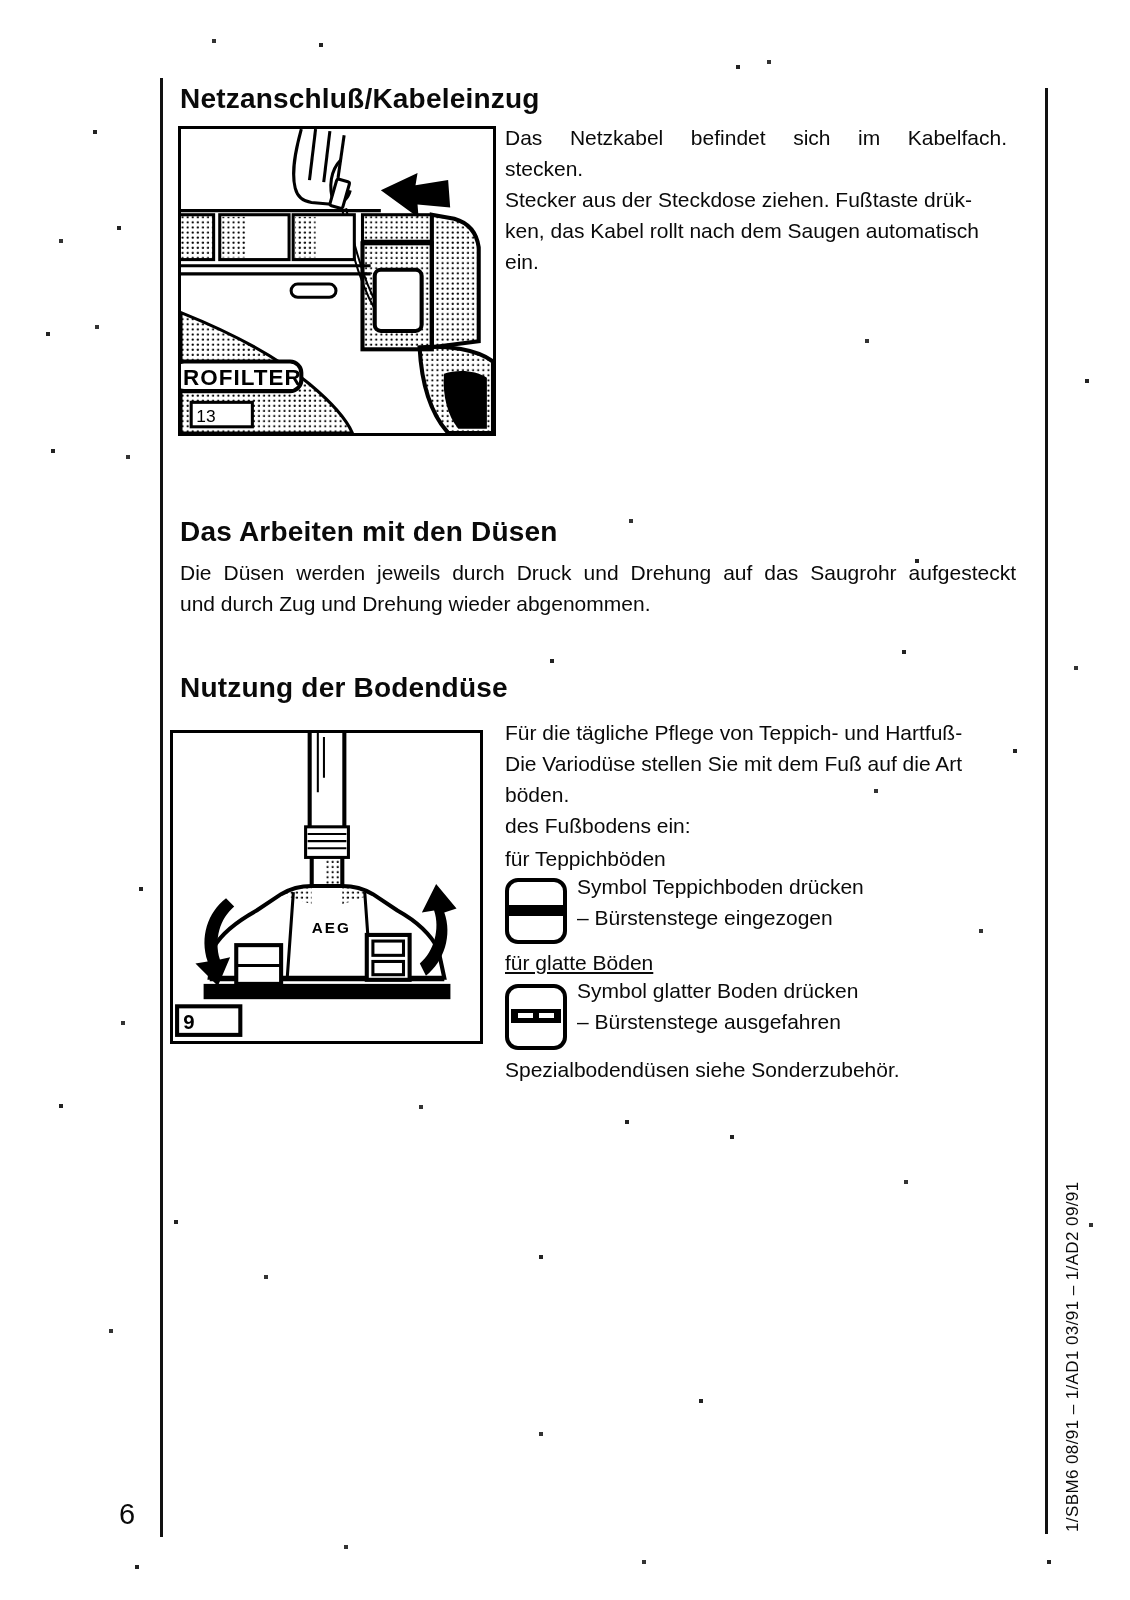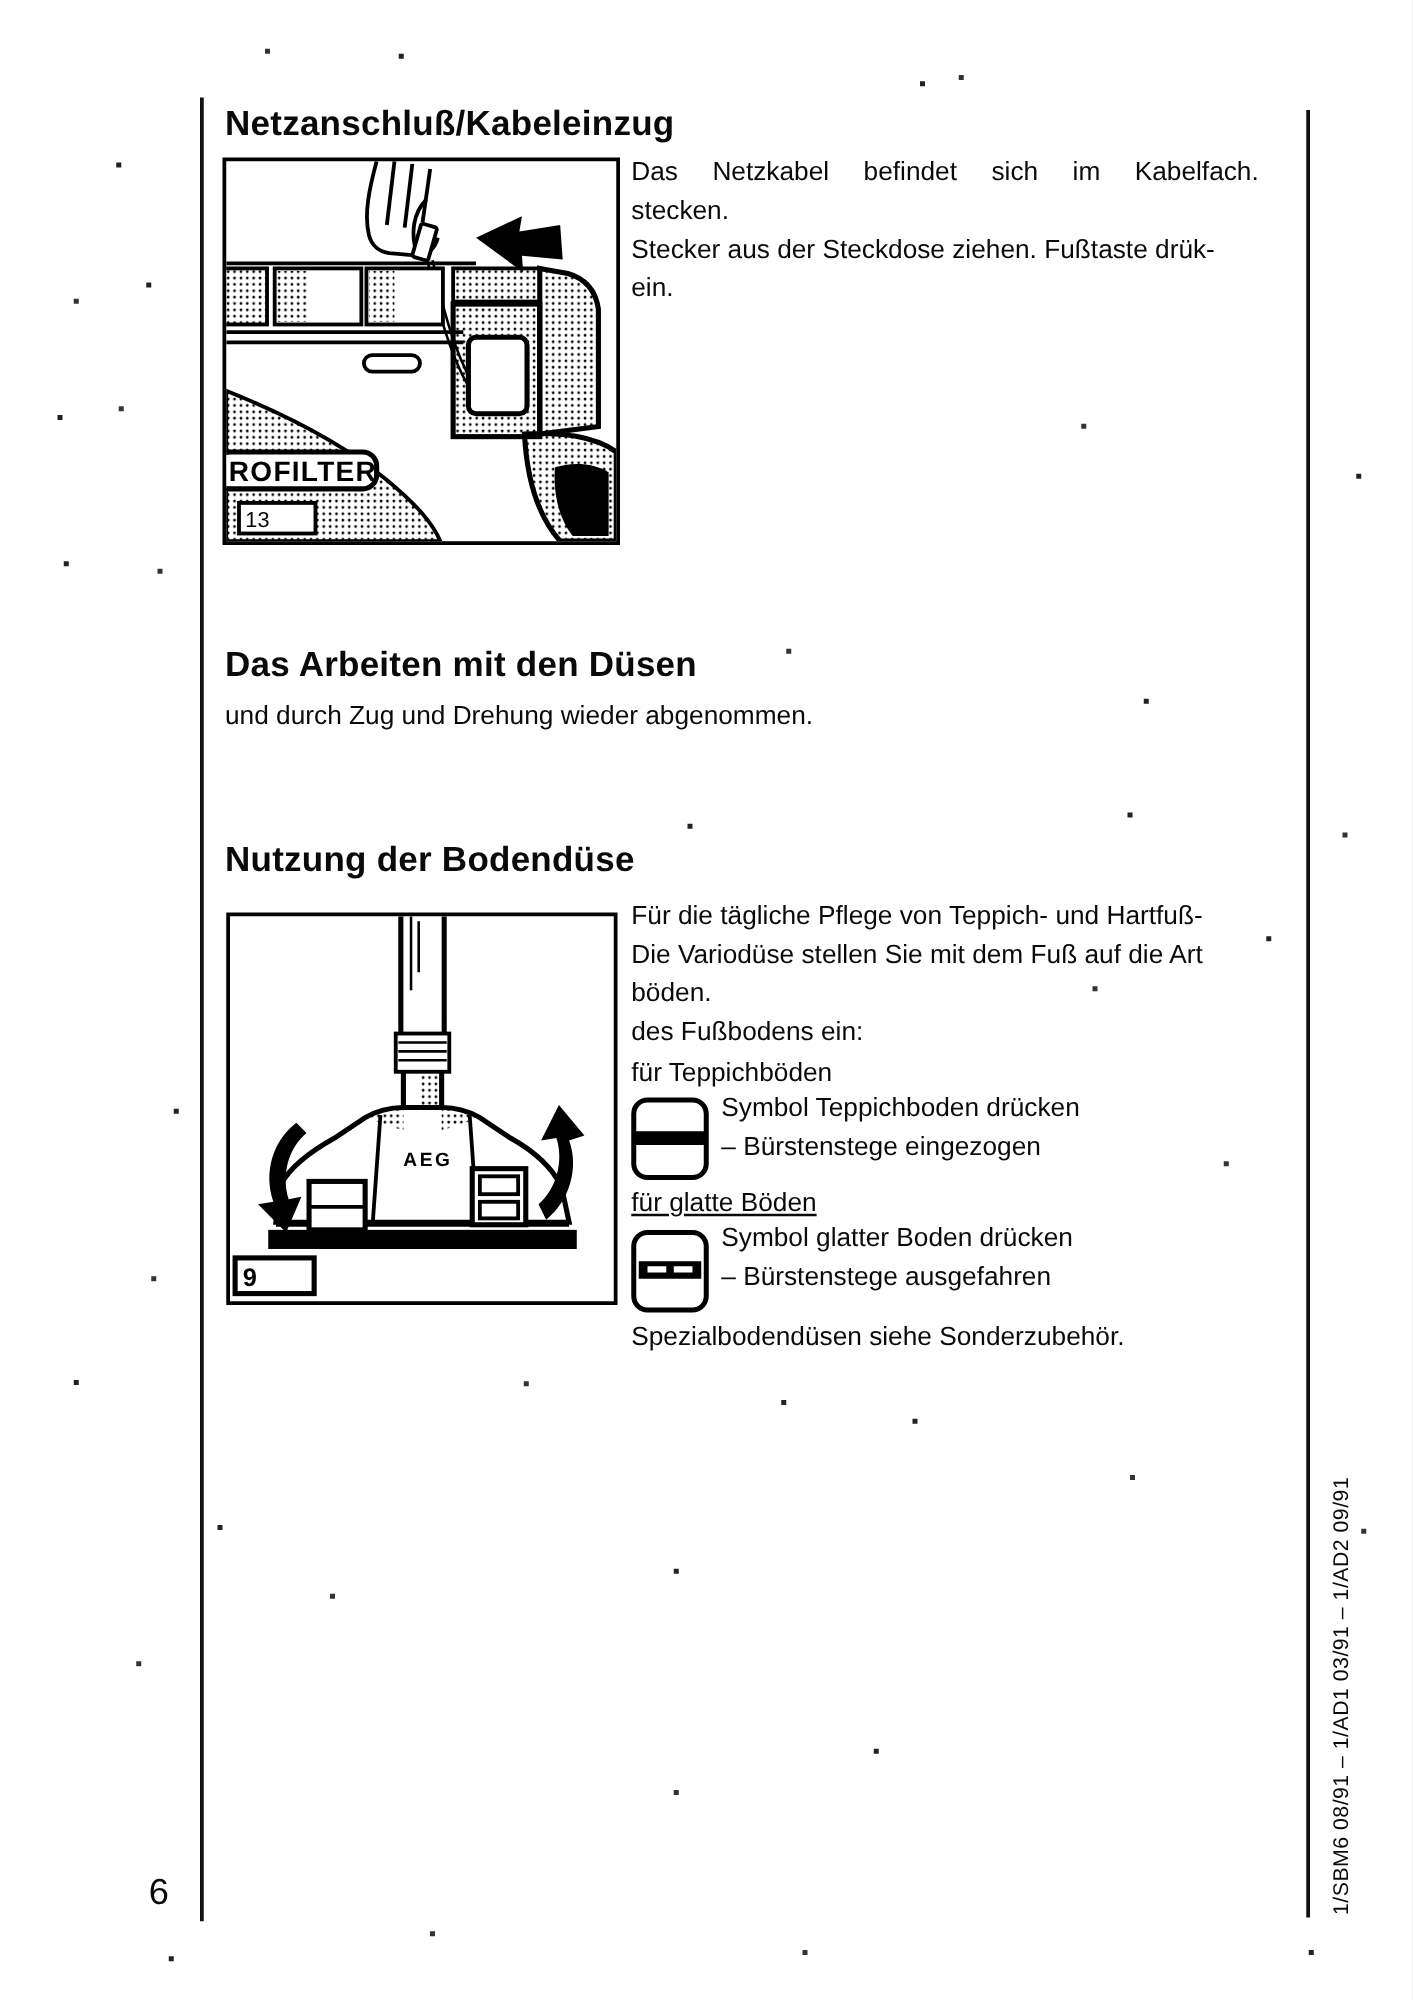--- a/index.html
+++ b/index.html
@@ -24,21 +24,21 @@
   .b2{left:180px;top:557px;width:836px;}
   .b3{left:505px;top:717px;width:515px;}
   .lbl1{left:505px;top:843px;}
   .lbl2{left:505px;top:947px;text-decoration:underline;}
   .sym1{left:577px;top:871px;}
   .sym2{left:577px;top:975px;}
   .outro{left:505px;top:1054px;}
 
   figure.fig{position:absolute;margin:0;border:3px solid #000;background:#fff;}
   .fig1{left:178px;top:126px;width:312px;height:304px;}
-  .fig2{left:181px;top:730px;width:307px;height:308px;}
+  .fig2{left:170px;top:730px;width:307px;height:308px;}
   .fig svg{display:block;width:100%;height:100%;}
   .fig text{font-family:"Liberation Sans",sans-serif;fill:#000;}
 
   .symbox{position:absolute;width:54px;height:58px;border:4px solid #000;border-radius:13px;background:#fff;}
   .icon1{left:505px;top:878px;}
   .icon2{left:505px;top:984px;}
   .symbox .bar{position:absolute;left:-3px;right:-3px;top:23px;height:11px;background:#000;}
   .symbox .bar2{position:absolute;left:2px;right:2px;top:21px;height:14px;background:#000;}
   .symbox .dash{position:absolute;top:4px;height:5px;background:#fff;}
   .symbox .dash.l{left:7px;width:15px;}
@@ -122,26 +122,28 @@
 
       <rect x="10" y="268" width="60" height="24" fill="#fff" stroke="#000" stroke-width="3"></rect>
       <text x="15" y="287" font-size="17">13</text>
     </svg>
   </figure>
 
   <div class="tblock b1">
     <div class="ln just">Das Netzkabel befindet sich im Kabelfach.</div>
     <div class="ln">stecken.</div>
     <div class="ln">Stecker aus der Steckdose ziehen. Fußtaste drük-</div>
+    <div class="ln">ken, das Kabel rollt nach dem Saugen automatisch</div>
     <div class="ln">ein.</div>
   </div>
 
   <h2 class="head h2pos">Das Arbeiten mit den Düsen</h2>
 
   <div class="tblock b2">
+    <div class="ln just">Die Düsen werden jeweils durch Druck und Drehung auf das Saugrohr aufgesteckt</div>
     <div class="ln">und durch Zug und Drehung wieder abgenommen.</div>
   </div>
 
   <h2 class="head h3pos">Nutzung der Bodendüse</h2>
 
   <figure class="fig fig2">
     <svg viewBox="0 0 301 302">
       <defs>
         <pattern id="d2" width="5" height="5" patternUnits="userSpaceOnUse">
           <circle cx="1.5" cy="1.5" r="1.1" fill="#000"></circle>

